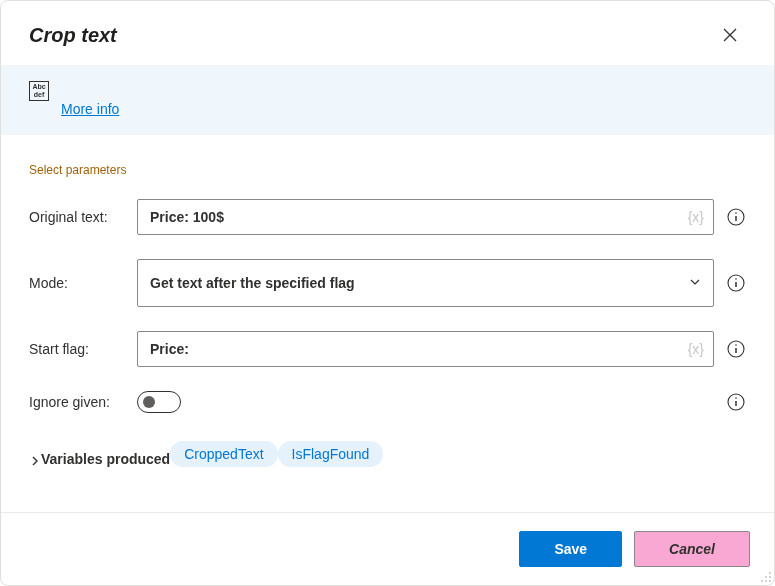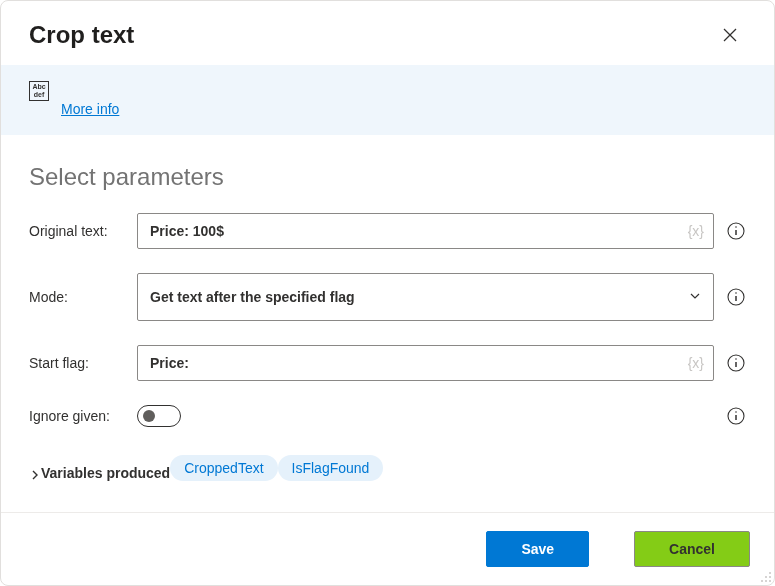--- a/index.html
+++ b/index.html
@@ -19,23 +19,24 @@
     overflow: hidden;
     position: relative;
   }
   .header {
     display: flex;
     align-items: center;
     justify-content: space-between;
     padding: 18px 28px 14px 28px;
   }
   .header-title {
-    font-size: 24px;
+    font-size: 20px;
     font-weight: 600;
     color: #201f1e;
+    font-style: italic;
   }
   .close-btn {
     width: 32px;
     height: 32px;
     display: flex;
     align-items: center;
     justify-content: center;
     cursor: pointer;
     color: #323130;
   }
@@ -71,23 +72,23 @@
     color: #0078d4;
     text-decoration: underline;
     cursor: pointer;
   }
   .body {
     padding: 28px 28px 0 28px;
     flex: 1;
     overflow: auto;
   }
   .section-title {
-    font-size: 24px;
+    font-size: 12px;
     font-weight: 400;
-    color: #737373;
+    color: #a16207;
     margin-bottom: 22px;
   }
   .param-row {
     display: flex;
     align-items: center;
     margin-bottom: 24px;
     gap: 12px;
   }
   .param-label {
     width: 96px;
@@ -217,31 +218,31 @@
     min-width: 100px;
     padding: 0 34px;
     border-radius: 2px;
     font-size: 14px;
     font-weight: 600;
     cursor: pointer;
     display: flex;
     align-items: center;
     justify-content: center;
     font-family: inherit;
-    margin-left: 33px;
   }
   .btn-primary {
     background: #0078d4;
     color: #fff;
     border: 1px solid #0078d4;
   }
   .btn-secondary {
-    background: #84cc16;
+    background: #f9a8d4;
     color: #323130;
     border: 1px solid #8a8886;
+    font-style: italic;
   }
   .resize-grip {
     position: absolute;
     right: 2px;
     bottom: 2px;
     width: 14px;
     height: 14px;
     pointer-events: none;
     color: #c8c6c4;
   }

